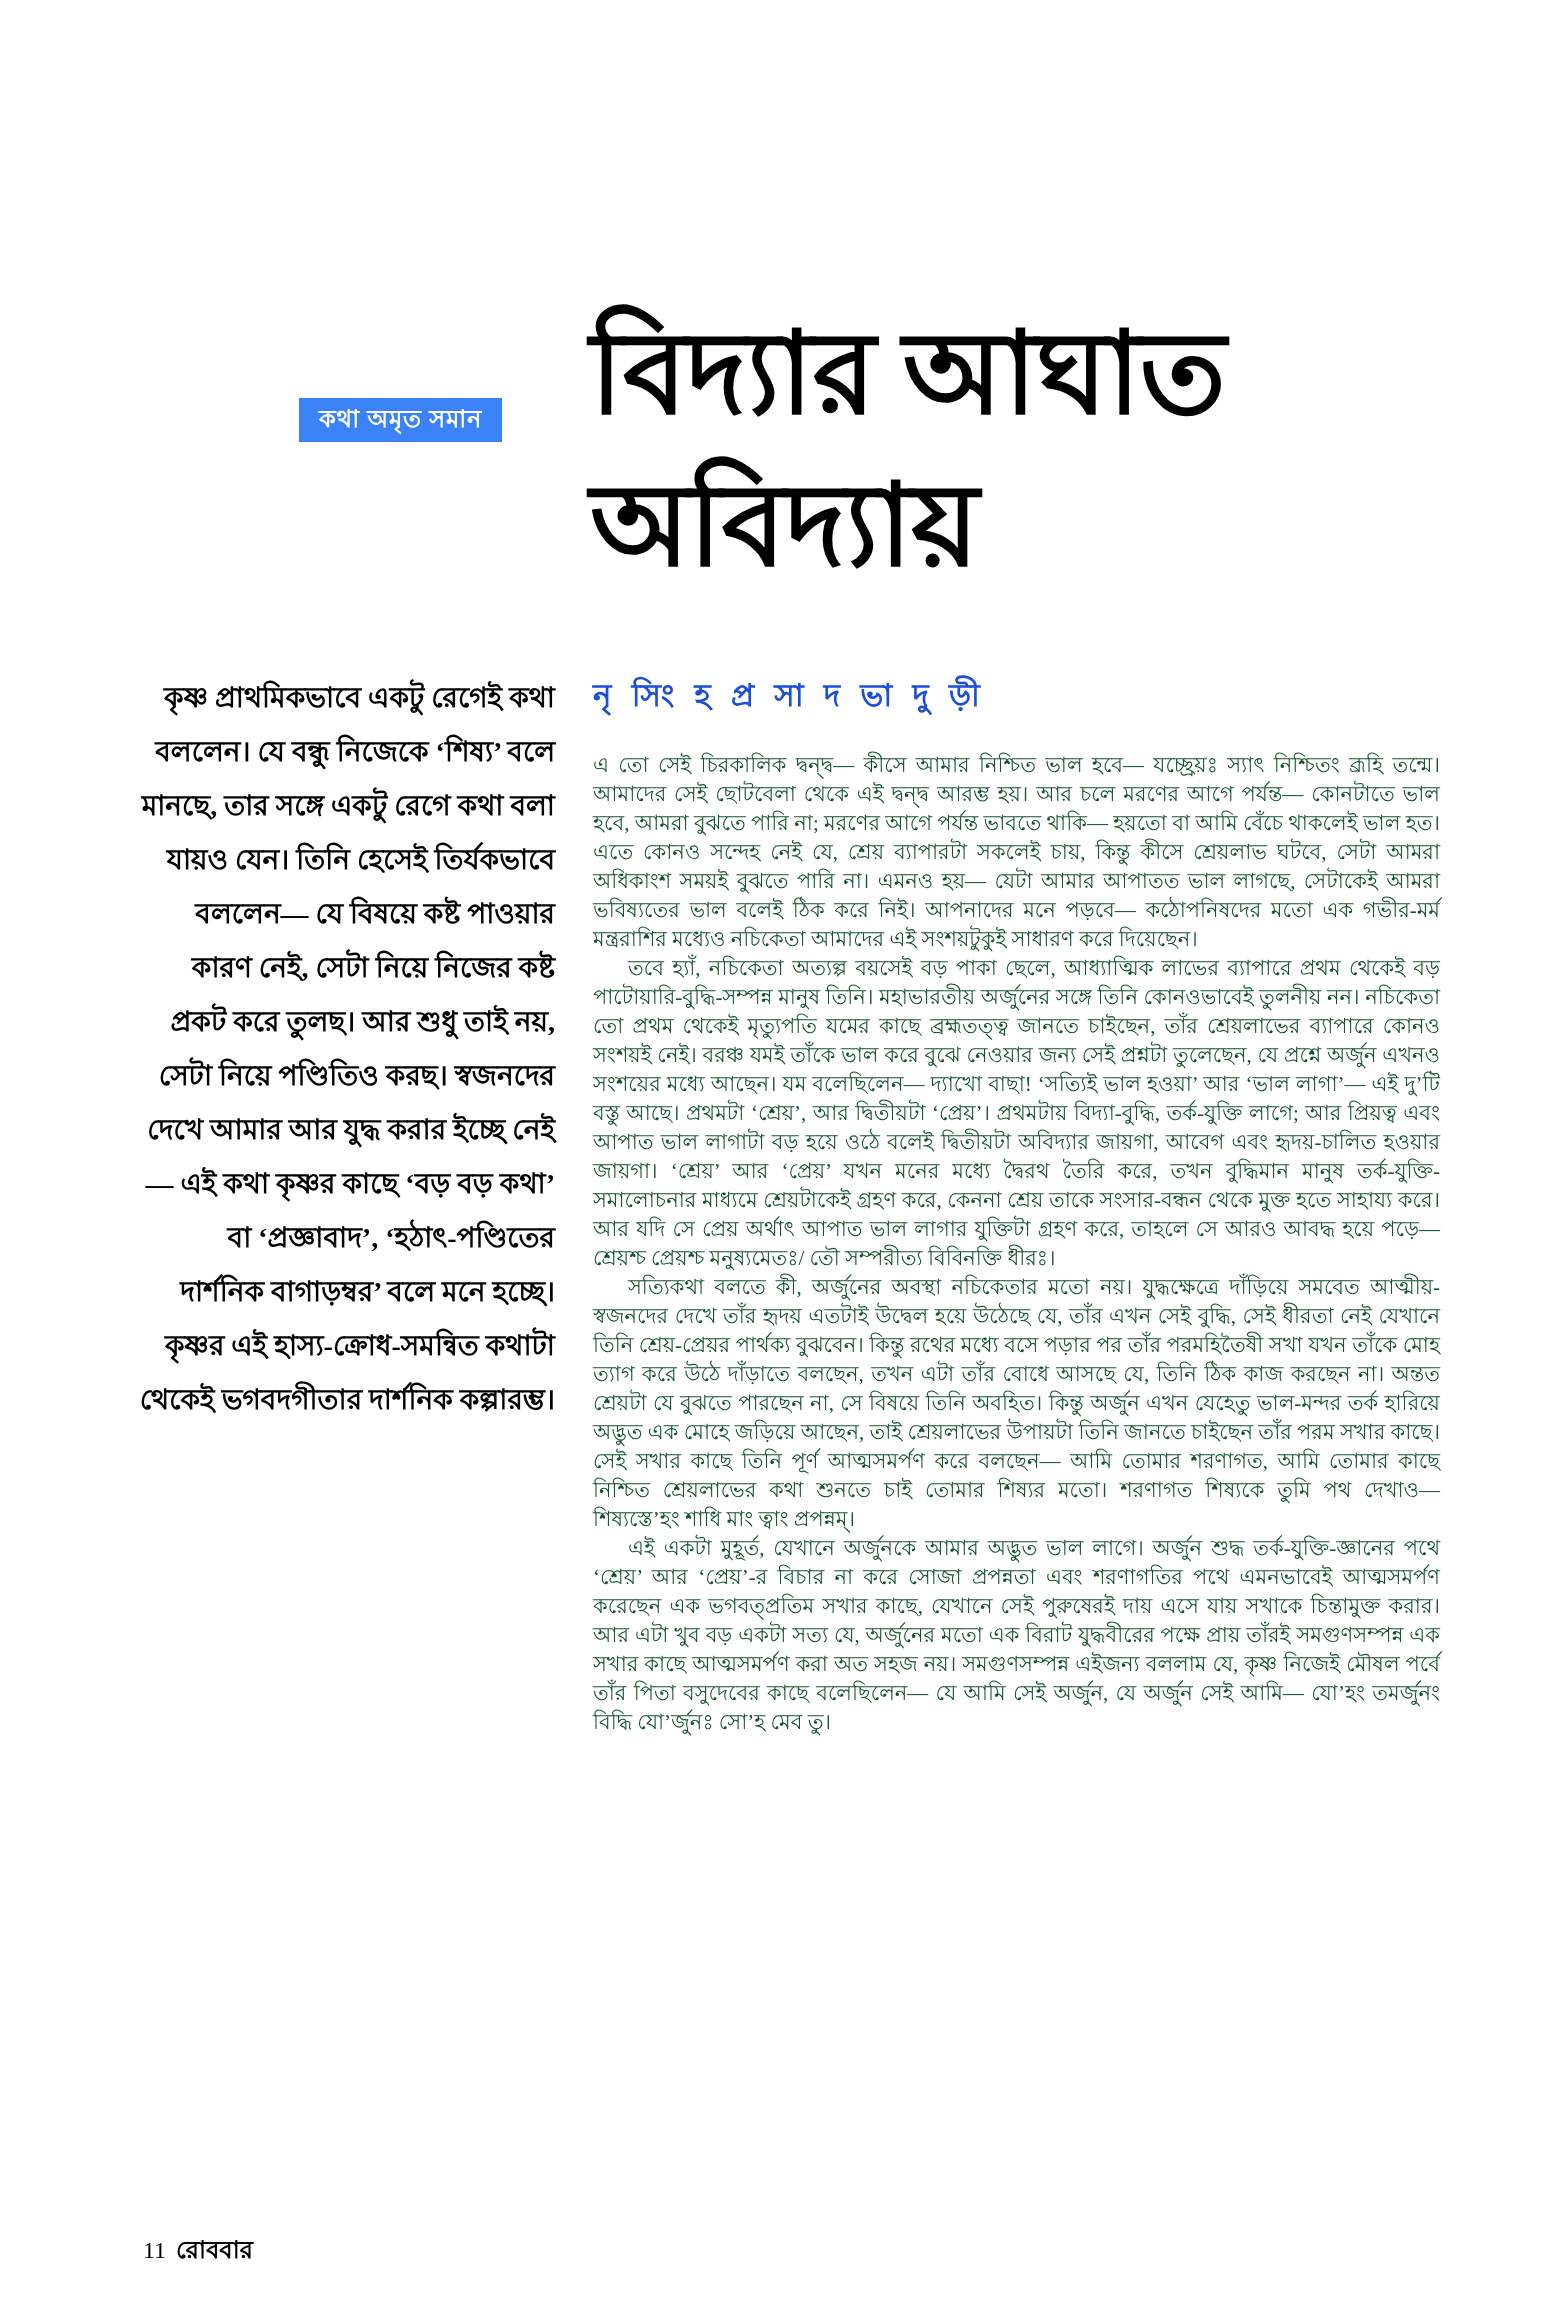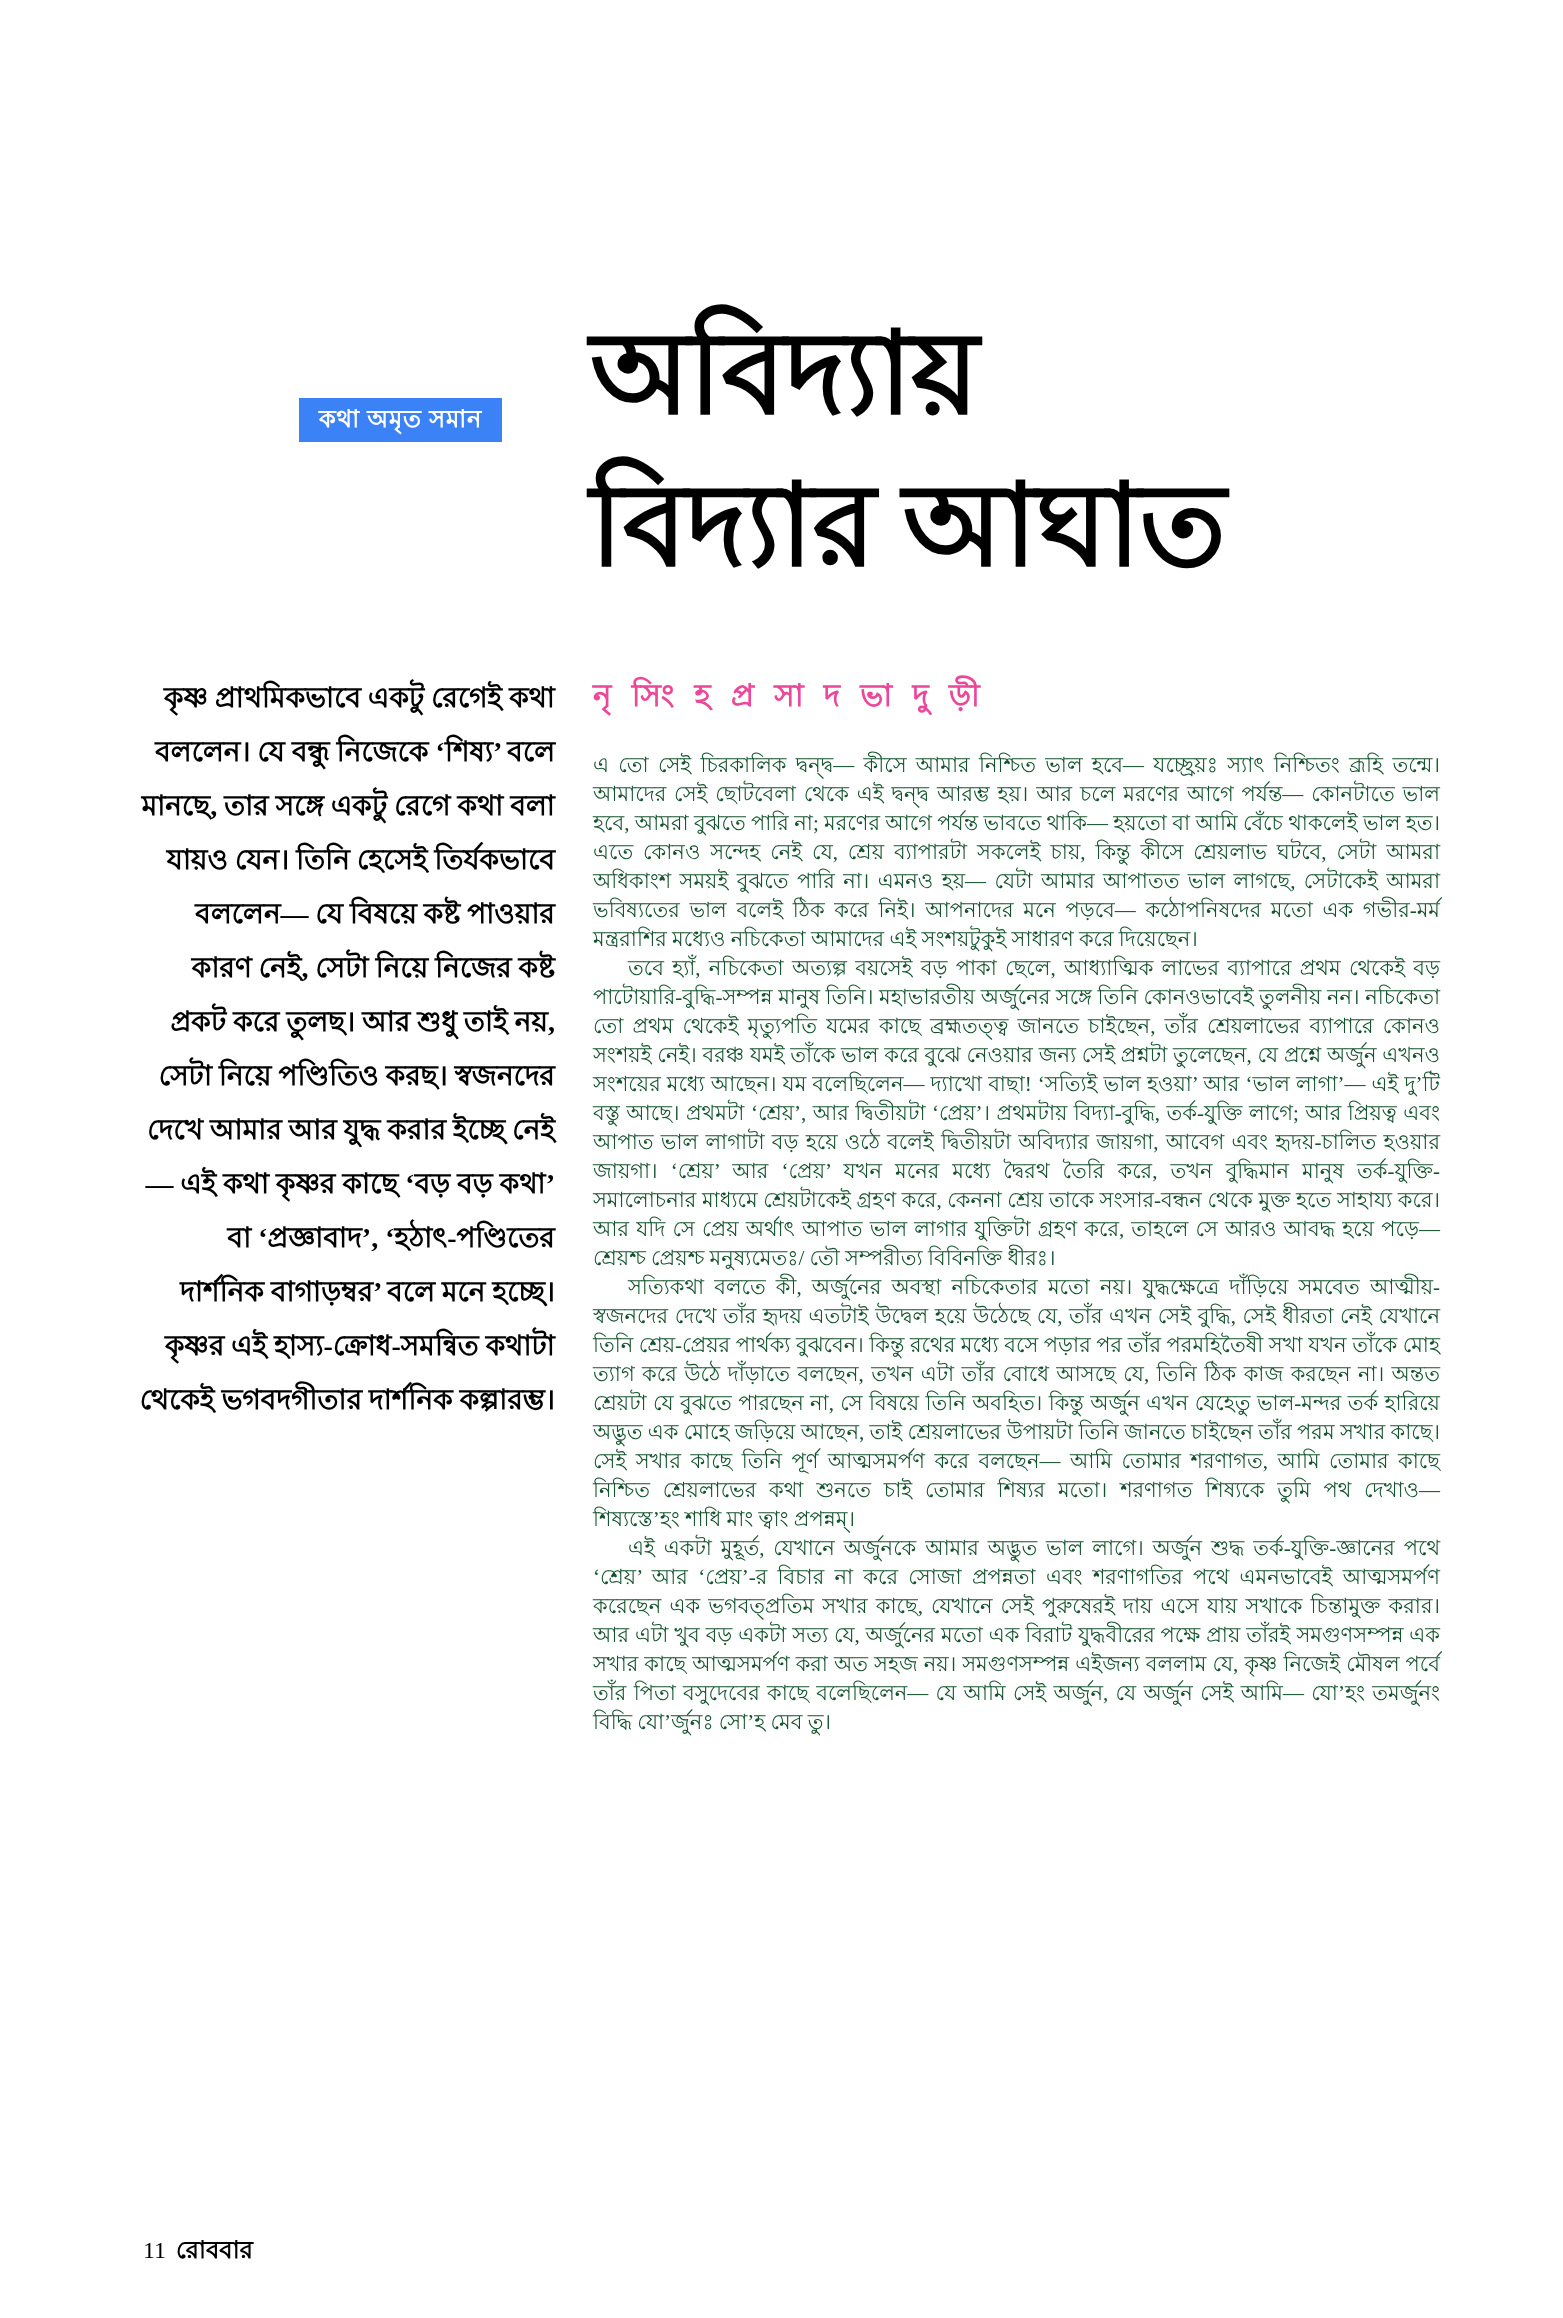--- a/index.html
+++ b/index.html
@@ -46,21 +46,21 @@
   }
   .headline .hl-line { display: block; white-space: nowrap; }
   .byline {
     position: absolute;
     left: 593px;
     top: 671px;
     font-size: 31px;
     font-weight: bold;
     letter-spacing: 6.2px;
     white-space: nowrap;
-    color: #ec4899;
+    color: #1d4ed8;
   }
   .standfirst {
     position: absolute;
     left: 139px;
     top: 671px;
     width: 416px;
     font-size: 28px;
     line-height: 54px;
     font-weight: 600;
     text-align: right;
@@ -91,22 +91,22 @@
 </head>
 <body>
 
 <div id="page">
 
   <div class="kicker" style="background: #3b82f6;">
     <span>কথা অমৃত সমান</span>
   </div>
 
   <h1 class="headline">
+    <span class="hl-line">বিদ্যার আঘাত</span>
     <span class="hl-line">অবিদ্যায়</span>
-    <span class="hl-line">বিদ্যার আঘাত</span>
   </h1>
 
   <div class="byline">নৃ সিং হ প্র সা দ  ভা দু ড়ী</div>
 
   <aside class="standfirst">কৃষ্ণ প্রাথমিকভাবে একটু রেগেই কথা বললেন। যে বন্ধু নিজেকে ‘শিষ্য’ বলে মানছে, তার সঙ্গে একটু রেগে কথা বলা যায়ও যেন। তিনি হেসেই তির্যকভাবে বললেন— যে বিষয়ে কষ্ট পাওয়ার কারণ নেই, সেটা নিয়ে নিজের কষ্ট প্রকট করে তুলছ। আর শুধু তাই নয়, সেটা নিয়ে পণ্ডিতিও করছ। স্বজনদের দেখে আমার আর যুদ্ধ করার ইচ্ছে নেই— এই কথা কৃষ্ণর কাছে ‘বড় বড় কথা’ বা ‘প্রজ্ঞাবাদ’, ‘হঠাৎ-পণ্ডিতের দার্শনিক বাগাড়ম্বর’ বলে মনে হচ্ছে। কৃষ্ণর এই হাস্য-ক্রোধ-সমন্বিত কথাটা থেকেই ভগবদগীতার দার্শনিক কল্পারম্ভ।</aside>
 
   <div class="body-col">
     <p>এ তো সেই চিরকালিক দ্বন্দ্ব— কীসে আমার নিশ্চিত ভাল হবে— যচ্ছ্রেয়ঃ স্যাৎ নিশ্চিতং ব্রূহি তন্মে। আমাদের সেই ছোটবেলা থেকে এই দ্বন্দ্ব আরম্ভ হয়। আর চলে মরণের আগে পর্যন্ত— কোনটাতে ভাল হবে, আমরা বুঝতে পারি না; মরণের আগে পর্যন্ত ভাবতে থাকি— হয়তো বা আমি বেঁচে থাকলেই ভাল হত। এতে কোনও সন্দেহ নেই যে, শ্রেয় ব্যাপারটা সকলেই চায়, কিন্তু কীসে শ্রেয়লাভ ঘটবে, সেটা আমরা অধিকাংশ সময়ই বুঝতে পারি না। এমনও হয়— যেটা আমার আপাতত ভাল লাগছে, সেটাকেই আমরা ভবিষ্যতের ভাল বলেই ঠিক করে নিই। আপনাদের মনে পড়বে— কঠোপনিষদের মতো এক গভীর-মর্ম মন্ত্ররাশির মধ্যেও নচিকেতা আমাদের এই সংশয়টুকুই সাধারণ করে দিয়েছেন।</p>
     <p>তবে হ্যাঁ, নচিকেতা অত্যল্প বয়সেই বড় পাকা ছেলে, আধ্যাত্মিক লাভের ব্যাপারে প্রথম থেকেই বড় পাটোয়ারি-বুদ্ধি-সম্পন্ন মানুষ তিনি। মহাভারতীয় অর্জুনের সঙ্গে তিনি কোনওভাবেই তুলনীয় নন। নচিকেতা তো প্রথম থেকেই মৃত্যুপতি যমের কাছে ব্রহ্মতত্ত্ব জানতে চাইছেন, তাঁর শ্রেয়লাভের ব্যাপারে কোনও সংশয়ই নেই। বরঞ্চ যমই তাঁকে ভাল করে বুঝে নেওয়ার জন্য সেই প্রশ্নটা তুলেছেন, যে প্রশ্নে অর্জুন এখনও সংশয়ের মধ্যে আছেন। যম বলেছিলেন— দ্যাখো বাছা! ‘সত্যিই ভাল হওয়া’ আর ‘ভাল লাগা’— এই দু’টি বস্তু আছে। প্রথমটা ‘শ্রেয়’, আর দ্বিতীয়টা ‘প্রেয়’। প্রথমটায় বিদ্যা-বুদ্ধি, তর্ক-যুক্তি লাগে; আর প্রিয়ত্ব এবং আপাত ভাল লাগাটা বড় হয়ে ওঠে বলেই দ্বিতীয়টা অবিদ্যার জায়গা, আবেগ এবং হৃদয়-চালিত হওয়ার জায়গা। ‘শ্রেয়’ আর ‘প্রেয়’ যখন মনের মধ্যে দ্বৈরথ তৈরি করে, তখন বুদ্ধিমান মানুষ তর্ক-যুক্তি-সমালোচনার মাধ্যমে শ্রেয়টাকেই গ্রহণ করে, কেননা শ্রেয় তাকে সংসার-বন্ধন থেকে মুক্ত হতে সাহায্য করে। আর যদি সে প্রেয় অর্থাৎ আপাত ভাল লাগার যুক্তিটা গ্রহণ করে, তাহলে সে আরও আবদ্ধ হয়ে পড়ে— শ্রেয়শ্চ প্রেয়শ্চ মনুষ্যমেতঃ/ তৌ সম্পরীত্য বিবিনক্তি ধীরঃ।</p>
     <p>সত্যিকথা বলতে কী, অর্জুনের অবস্থা নচিকেতার মতো নয়। যুদ্ধক্ষেত্রে দাঁড়িয়ে সমবেত আত্মীয়-স্বজনদের দেখে তাঁর হৃদয় এতটাই উদ্বেল হয়ে উঠেছে যে, তাঁর এখন সেই বুদ্ধি, সেই ধীরতা নেই যেখানে তিনি শ্রেয়-প্রেয়র পার্থক্য বুঝবেন। কিন্তু রথের মধ্যে বসে পড়ার পর তাঁর পরমহিতৈষী সখা যখন তাঁকে মোহ ত্যাগ করে উঠে দাঁড়াতে বলছেন, তখন এটা তাঁর বোধে আসছে যে, তিনি ঠিক কাজ করছেন না। অন্তত শ্রেয়টা যে বুঝতে পারছেন না, সে বিষয়ে তিনি অবহিত। কিন্তু অর্জুন এখন যেহেতু ভাল-মন্দর তর্ক হারিয়ে অদ্ভুত এক মোহে জড়িয়ে আছেন, তাই শ্রেয়লাভের উপায়টা তিনি জানতে চাইছেন তাঁর পরম সখার কাছে। সেই সখার কাছে তিনি পূর্ণ আত্মসমর্পণ করে বলছেন— আমি তোমার শরণাগত, আমি তোমার কাছে নিশ্চিত শ্রেয়লাভের কথা শুনতে চাই তোমার শিষ্যর মতো। শরণাগত শিষ্যকে তুমি পথ দেখাও— শিষ্যস্তে’হং শাধি মাং ত্বাং প্রপন্নম্।</p>

